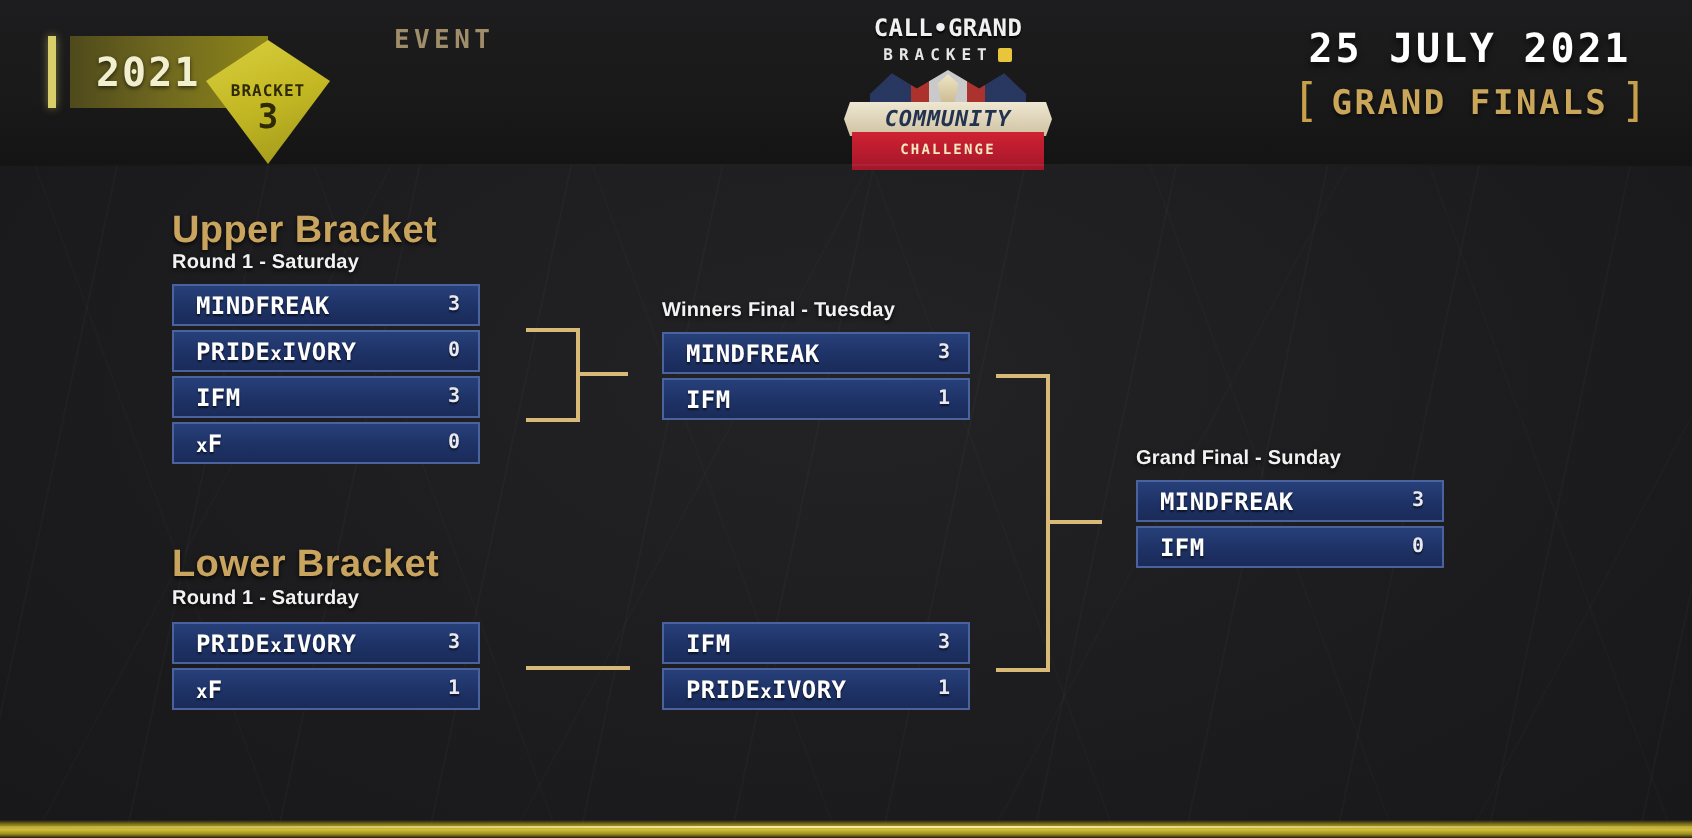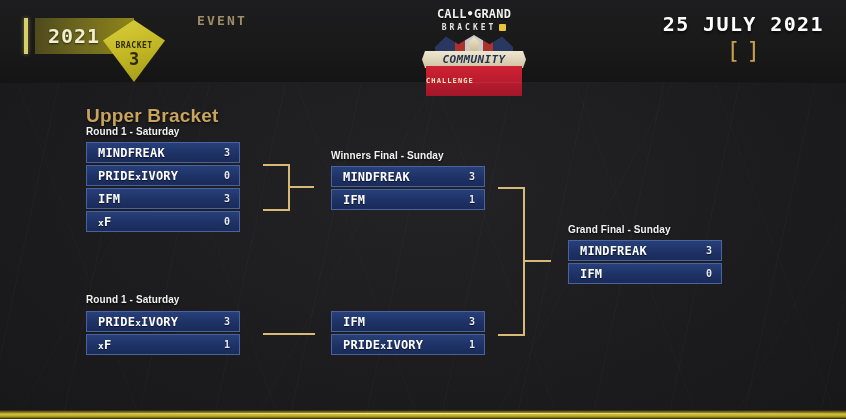--- a/index.html
+++ b/index.html
@@ -134,24 +134,24 @@
     clip-path:polygon(3px 0, 101px 0, 104px 50%, 101px 100%, 3px 100%, 0 50%);
     display:flex; align-items:center; justify-content:center;
   }
   .crest .band span{
     font-family:"DejaVu Sans Mono", monospace;
     font-size:11px; font-weight:bold; letter-spacing:0.4px;
     color:#23324f;
     font-style:italic;
   }
   .crest .ribbon{
-    position:absolute; left:4px; top:31px; width:96px; height:30px;
+    position:absolute; left:4px; top:31px; width:96px; height:19px;
     background:linear-gradient(180deg,#cf2233 0%,#a4162a 100%);
     clip-path:polygon(0 0, 100% 0, 100% 100%, 58% 100%, 50% 130%, 42% 100%, 0 100%);
-    display:flex; align-items:center; 
+    display:flex; align-items:center; justify-content:center;
   }
   .crest .ribbon span{
     font-family:"DejaVu Sans Mono", monospace;
     font-size:7px; font-weight:bold; letter-spacing:1.1px;
     color:#f6e9c0; margin-bottom:1px;
   }
 
   
   .date-block{ position:absolute; right:22px; top:12px; text-align:center; }
   .date-line{
@@ -270,20 +270,21 @@
         <div class="ribbon">
           <span>CHALLENGE</span>
         </div>
       </div>
     </div>
 
     <div class="date-block">
       <div class="date-line">25 JULY 2021</div>
       <div class="finals-line">
         <span class="brk">[</span>
+        <span class="finals-text">GRAND FINALS</span>
         <span class="brk">]</span>
       </div>
     </div>
   </div>
 
   <div class="board">
 
     <div class="sec-title" style="left:86px; top:105px;">Upper Bracket</div>
     <div class="round-title" style="left:86px; top:126px;">Round 1 - Saturday</div>
 
@@ -307,21 +308,21 @@
         <span class="team"><span class="lc">x</span>F</span>
         <span class="score">0</span>
       </div>
     </div>
 
     <div class="conn conn-h" style="left:263px; top:164px; width:26px;"></div>
     <div class="conn conn-h" style="left:263px; top:209px; width:26px;"></div>
     <div class="conn conn-v" style="left:288px; top:164px; height:47px;"></div>
     <div class="conn conn-h" style="left:288px; top:186px; width:26px;"></div>
 
-    <div class="round-title" style="left:331px; top:150px;">Winners Final - Sunday</div>
+    <div class="round-title" style="left:331px; top:150px;">Winners Final - Tuesday</div>
     <div class="match" style="left:331px; top:166px; width:154px;">
       <div class="row">
         <span class="team">MINDFREAK</span>
         <span class="score">3</span>
       </div>
       <div class="row">
         <span class="team">IFM</span>
         <span class="score">1</span>
       </div>
     </div>
@@ -336,20 +337,21 @@
       <div class="row">
         <span class="team">MINDFREAK</span>
         <span class="score">3</span>
       </div>
       <div class="row">
         <span class="team">IFM</span>
         <span class="score">0</span>
       </div>
     </div>
 
+    <div class="sec-title" style="left:86px; top:272px;">Lower Bracket</div>
     <div class="round-title" style="left:86px; top:294px;">Round 1 - Saturday</div>
 
     <div class="match" style="left:86px; top:311px; width:154px;">
       <div class="row">
         <span class="team">PRIDE<span class="lc">x</span>IVORY</span>
         <span class="score">3</span>
       </div>
       <div class="row">
         <span class="team"><span class="lc">x</span>F</span>
         <span class="score">1</span>

